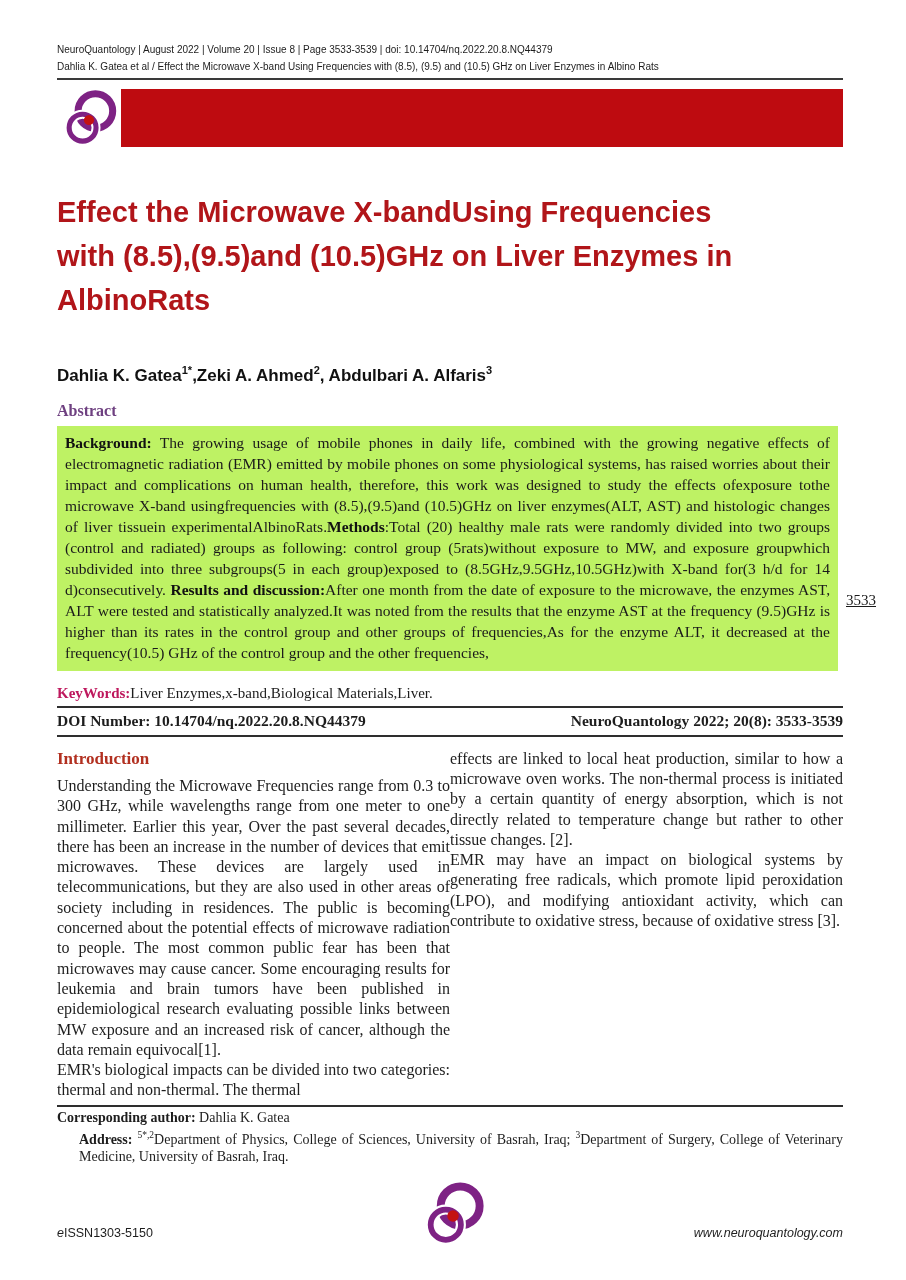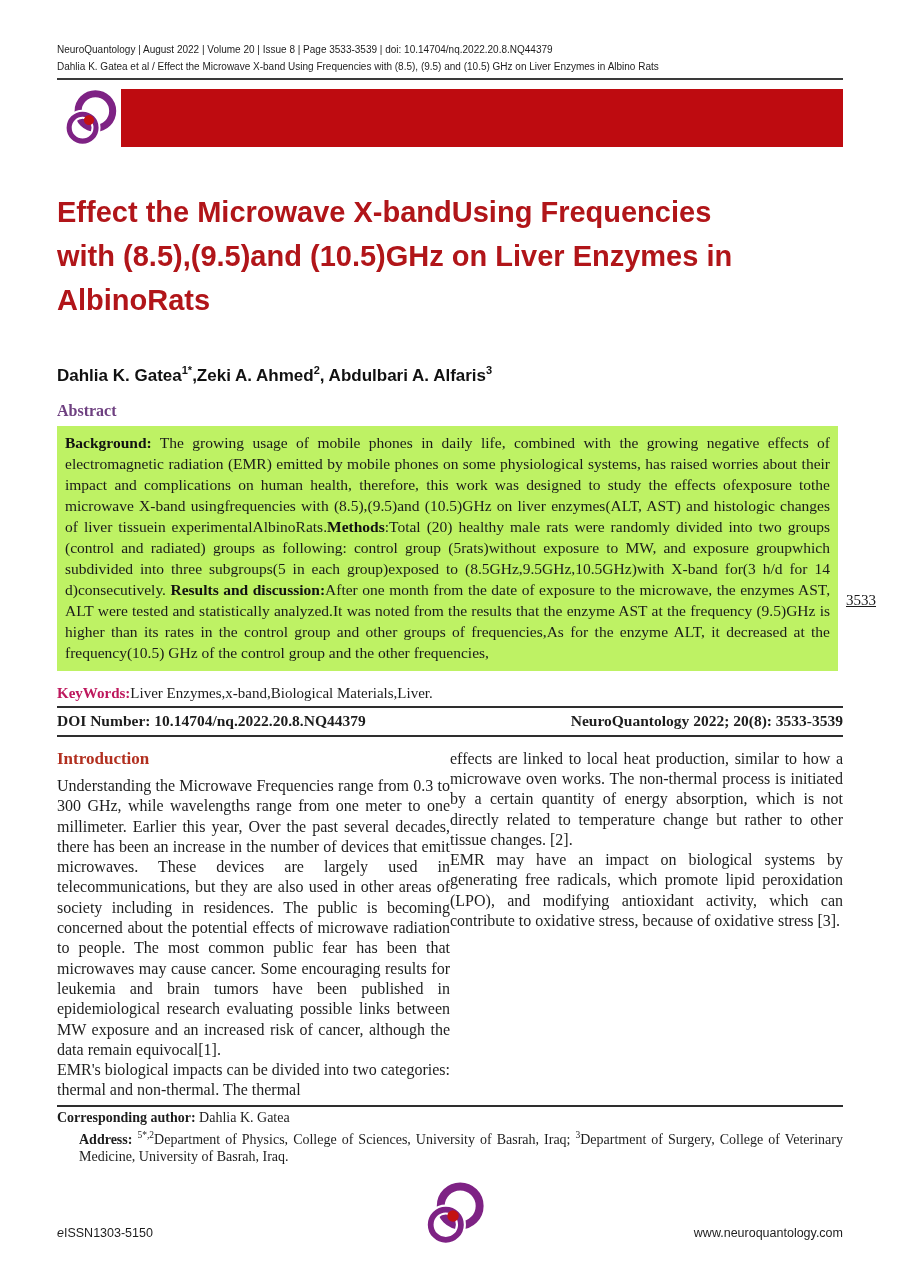--- a/index.html
+++ b/index.html
@@ -105,21 +105,21 @@
     left: 0; right: 0; bottom: 14px;
     height: 86px;
   }
   .issn {
     position: absolute; left: 57px; bottom: 26px;
     font-family: "Liberation Sans", sans-serif; font-size: 12.5px; font-weight: normal;
   }
   .issn .e { font-style: italic; }
   .website {
     position: absolute; right: 63px; bottom: 26px;
-    font-family: "Liberation Sans", sans-serif; font-size: 12.5px; color: #222;
+    font-family: "Liberation Sans", sans-serif; font-size: 12.5px; color: #222; font-style: italic;
   }
   .logo-bottom { position: absolute; left: 50%; transform: translateX(-50%); bottom: 12px; width: 72px; height: 76px; }
 </style>
 </head>
 <body>
 
 <div class="page">
   <div class="content">
 
     <div class="hdr">

